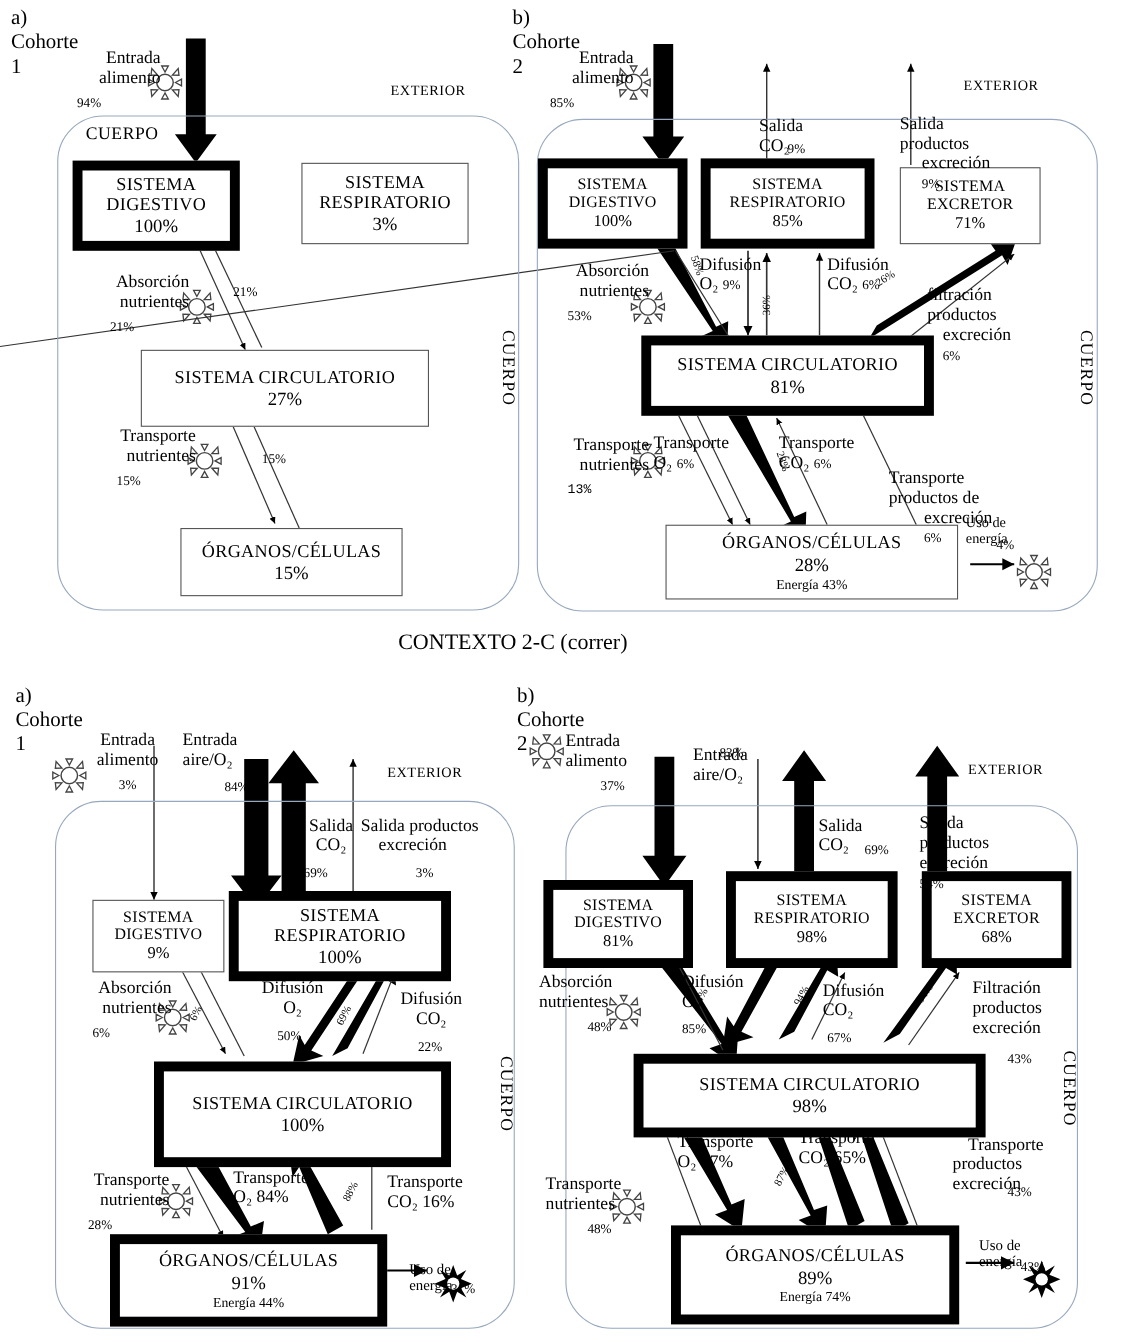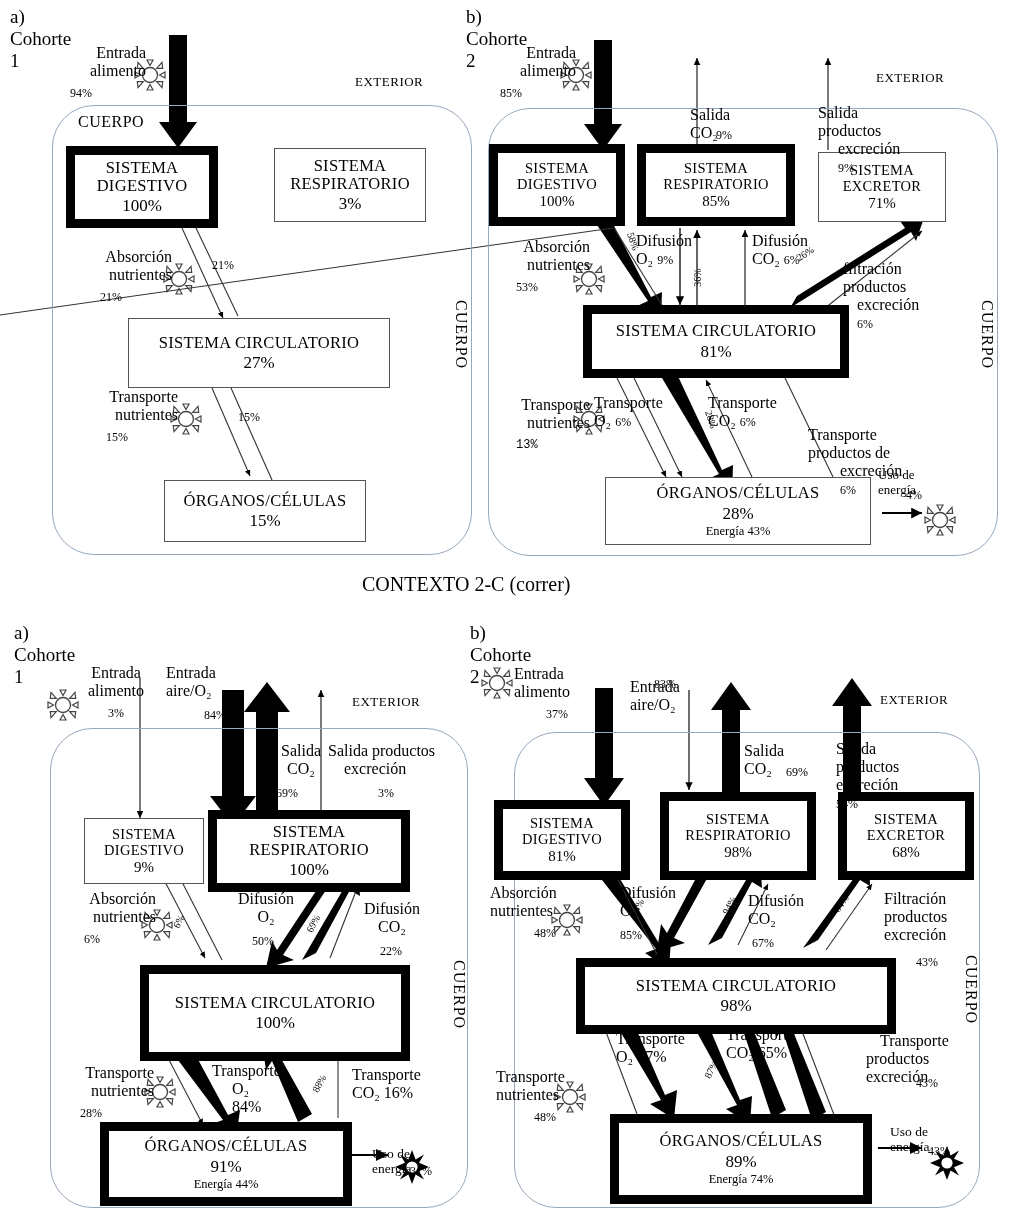--- a/index.html
+++ b/index.html
@@ -455,21 +455,21 @@
   <div class="pct" style="left:380px; top:944px;">22%</div>
 
   <div class="lbl" style="left:46px; top:1064px; width:108px; text-align:right;">
     <div>Transporte</div>
     <div>nutrientes</div>
   </div>
   <div class="pct" style="left:80px; top:1106px;">28%</div>
 
   <div class="lbl" style="left:212px; top:1062px;">
     <div>Transporte</div>
-    <div style="margin-left:20px;">O₂ 84%</div>
+    <div style="margin-left:0;">O₂ 84%</div>
   </div>
 
   <div class="lbl" style="left:352px; top:1066px;">
     <div>Transporte</div>
     <div>CO₂ 16%</div>
   </div>
 
   <div class="lbl" style="left:372px; top:1146px; font-size:13.5px;">Uso de energía</div>
   <div class="pct" style="left:410px; top:1164px;">31%</div>
 

